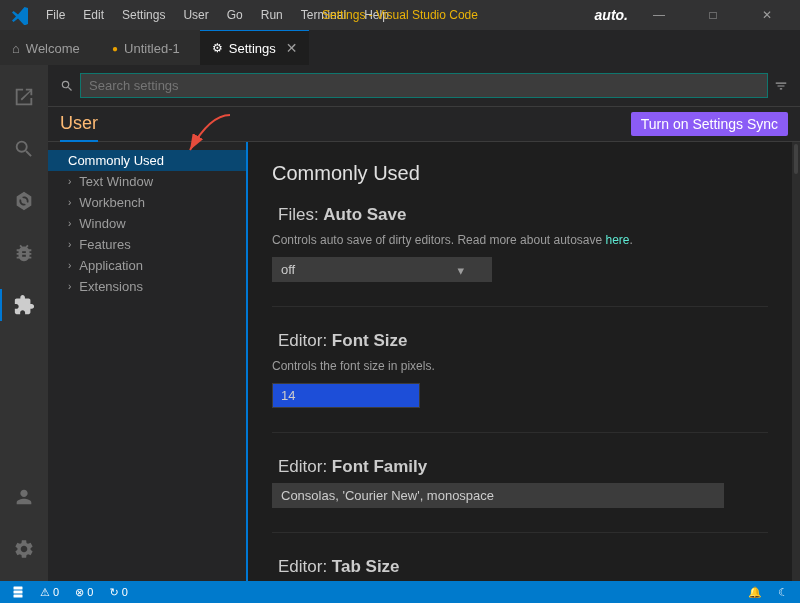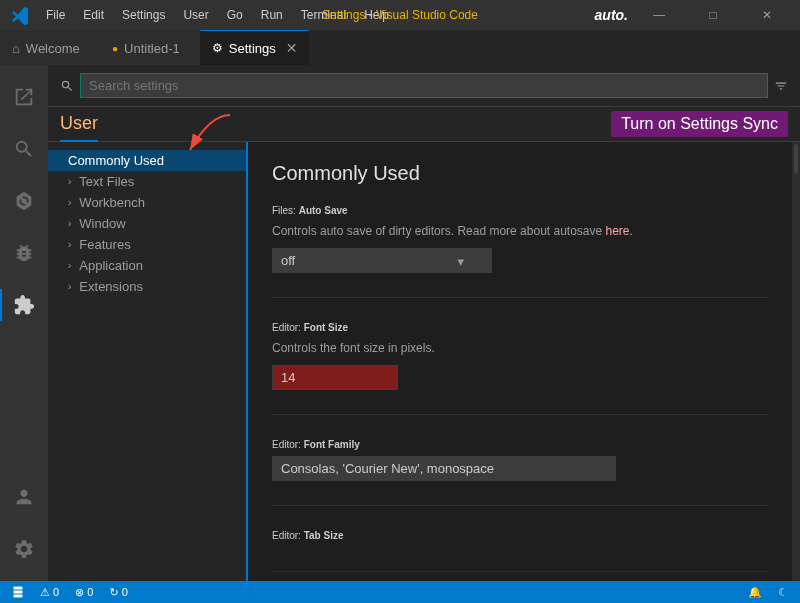--- a/index.html
+++ b/index.html
@@ -185,24 +185,24 @@
       border-bottom: 1px solid #3c3c3c;
     }
     .user-tab {
       font-size: 18px;
       color: #fdba74;
       padding: 6px 0;
       border-bottom: 2px solid #0078d4;
       cursor: pointer;
     }
     .sync-btn {
-      background: #701a75;
+      background: #8b5cf6;
       color: #fff;
       padding: 4px 10px;
-      font-size: 16px;
+      font-size: 14px;
       cursor: pointer;
       border: none;
       border-radius: 2px;
     }
 
     
     .settings-content {
       display: flex;
       flex: 1;
       overflow: hidden;
@@ -247,35 +247,36 @@
       color: #e0e0e0;
       margin-bottom: 20px;
     }
 
     .setting-group {
       margin-bottom: 24px;
       padding-bottom: 24px;
       border-bottom: 1px solid #2d2d2d;
     }
     .setting-label {
-      font-size: 10px;
+      font-size: 17px;
       margin-bottom: 6px;
       color: #ccc;
+      margin-left: 6px;
     }
     .setting-label strong {
       font-weight: 600;
     }
     .setting-description {
       font-size: 12px;
       color: #9d9d9d;
       margin-bottom: 8px;
       line-height: 1.5;
     }
     .setting-description a {
-      color: #fca5a5;
+      color: #5eead4;
       text-decoration: none;
     }
 
     .setting-select {
       background: #3c3c3c;
       color: #ccc;
       border: 1px solid #3c3c3c;
       padding: 4px 24px 4px 8px;
       font-size: 13px;
       width: 220px;
@@ -293,36 +294,36 @@
       content: '▾';
       position: absolute;
       right: 8px;
       top: 50%;
       transform: translateY(-50%);
       color: #9d9d9d;
       pointer-events: none;
     }
 
     .setting-input {
-      background: #7f1d1d;
+      background: #1d4ed8;
       color: #ccc;
       border: 1px solid #3c3c3c;
       padding: 4px 8px;
       font-size: 13px;
-      width: 126px;
+      width: 148px;
       outline: none;
     }
 
     .setting-text-input {
       background: #3c3c3c;
       color: #ccc;
       border: 1px solid #3c3c3c;
       padding: 4px 8px;
       font-size: 13px;
-      width: 344px;
+      width: 452px;
       outline: none;
     }
 
     
     .status-bar {
       height: 22px;
       background: #007acc;
       display: flex;
       align-items: center;
       padding: 0 8px;
@@ -469,21 +470,21 @@
       <div class="user-tab">User</div>
       <button class="sync-btn">Turn on Settings Sync</button>
     </div>
 
     <div class="settings-content">
 
       <div class="settings-sidebar">
         <div class="settings-nav-item active">Commonly Used</div>
         <div class="settings-nav-item">
           <span class="chevron">›</span>
-          <span>Text Files</span>
+          <span>Text Window</span>
         </div>
         <div class="settings-nav-item">
           <span class="chevron">›</span>
           <span>Workbench</span>
         </div>
         <div class="settings-nav-item">
           <span class="chevron">›</span>
           <span>Window</span>
         </div>
         <div class="settings-nav-item">

